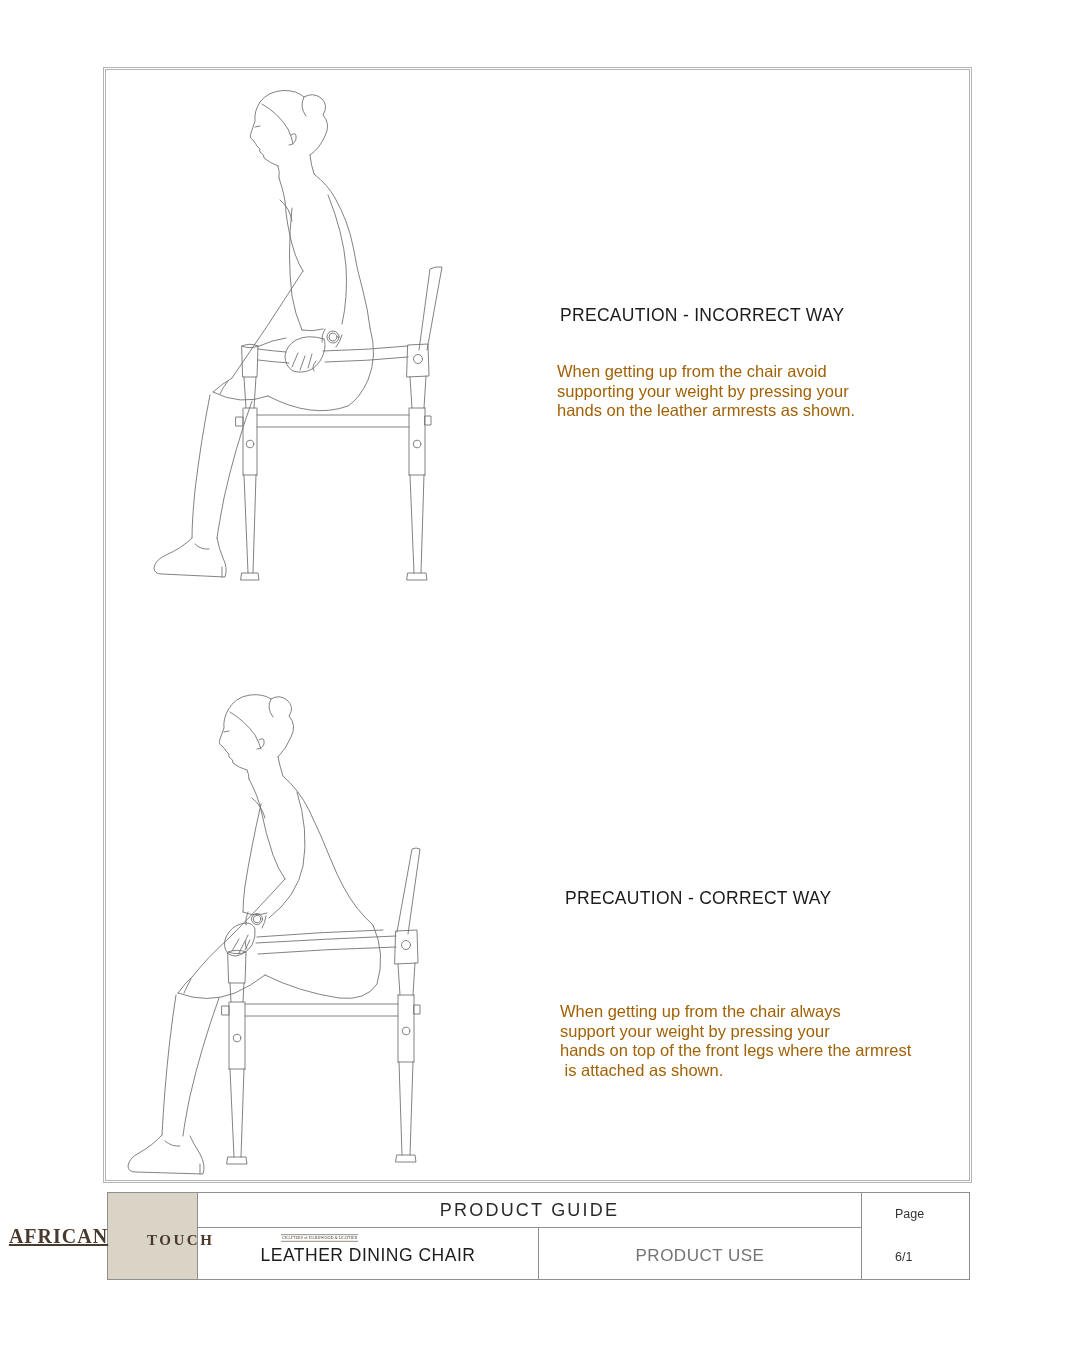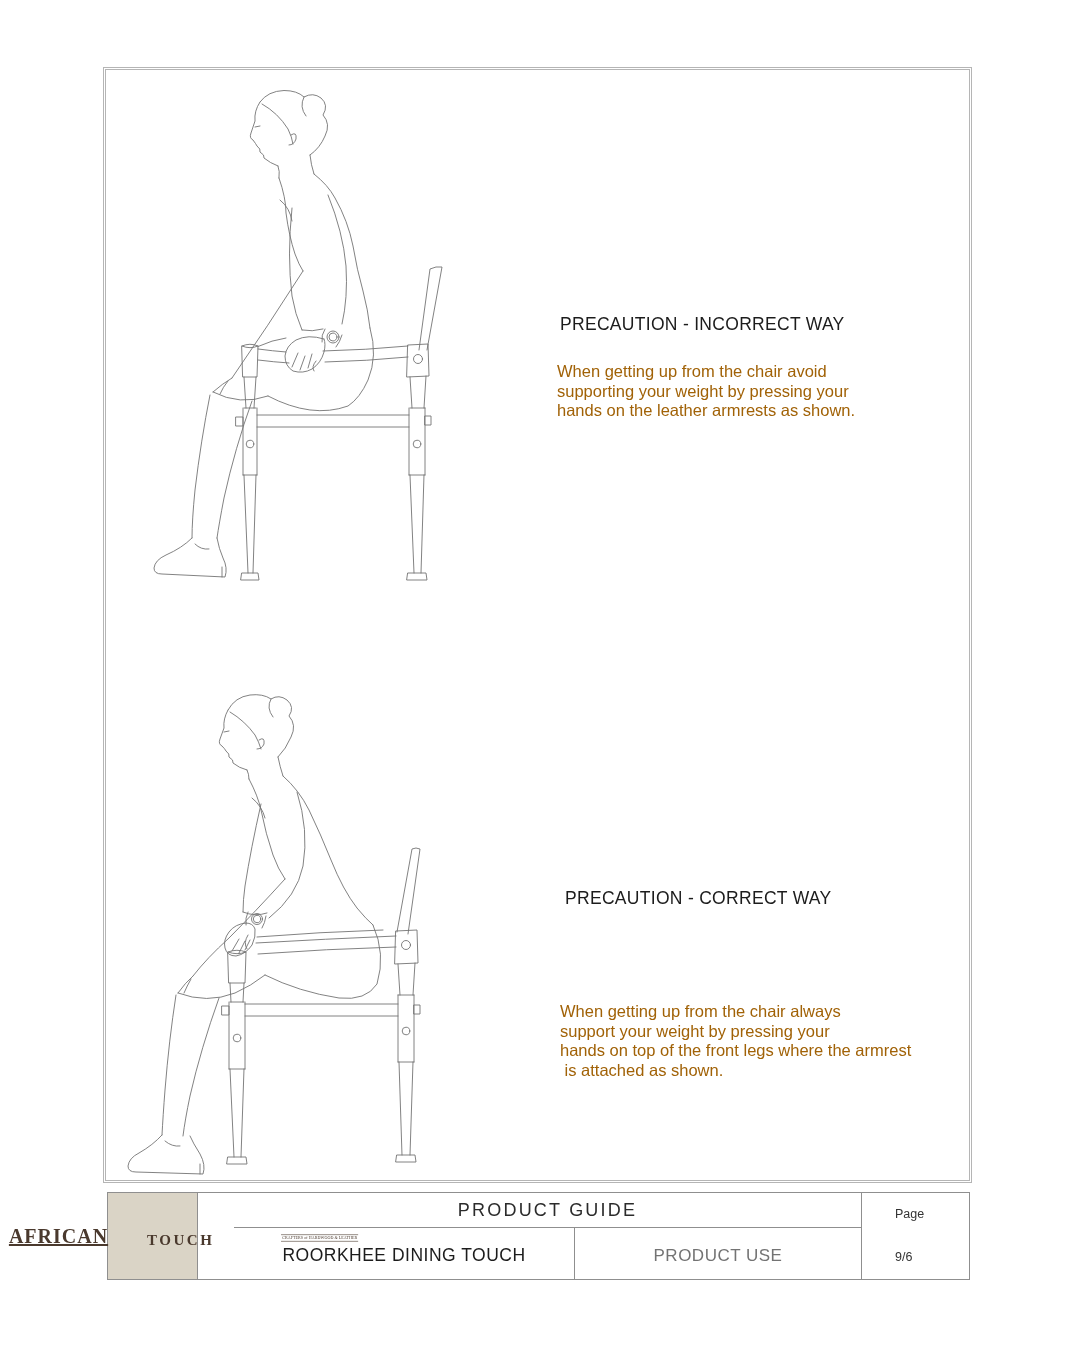--- a/index.html
+++ b/index.html
@@ -83,21 +83,21 @@
     font-size:7px;
     letter-spacing:0.1px;
     transform:scale(0.58);
     transform-origin:center;
     white-space:nowrap;
     border-top:0.5px solid #4a392d;
     border-bottom:0.5px solid #4a392d;
     padding:1px 2px;
   }
 
-  .footer-center { flex:1 1 auto; display:flex; flex-direction:column; min-width:0;padding-left:36px; }
+  .footer-center { flex:1 1 auto; display:flex; flex-direction:column; min-width:0; }
   .footer-guide-row {
     height:35px; flex:0 0 35px;
     border-bottom:1px solid #8f8f8f;
     box-sizing:border-box;
     display:flex; align-items:center; justify-content:center;
     font-size:18px; letter-spacing:2.2px; color:#2b2b2b;
   }
   .footer-bottom-row { flex:1 1 auto; display:flex; }
   .footer-product {
     width:341px; flex:0 0 341px;
@@ -217,21 +217,21 @@
     <path d="M182,104 Q194,142 188,178 Q182,208 154,230"></path>
     <path d="M128,224 Q140,229 152,225"></path>
     <circle cx="142" cy="231" r="5.5"></circle>
     <circle cx="142" cy="231" r="3.7"></circle>
     <path d="M133,224 Q130,230 131,237 M151,228 Q150,235 147,240"></path>
     <path d="M131,235 Q120,236 114,244 Q108,252 110,260 Q112,268 121,268 Q131,266 137,257 Q141,249 140,241 Q138,235 131,235"></path>
     <path d="M117,263 L124,251 M124,265 L130,253 M130,262 L135,252 M133,247 Q128,255 132,261"></path>
   </g>
 </svg>
 
-<div class="precaution-heading" style="left:560px; top:314px;">PRECAUTION - INCORRECT WAY</div>
+<div class="precaution-heading" style="left:560px; top:305px;">PRECAUTION - INCORRECT WAY</div>
 <div class="precaution-body" style="left:557px; top:362px;">
   <div>When getting up from the chair avoid</div>
   <div>supporting your weight by pressing your</div>
   <div>hands on the leather armrests as shown.</div>
 </div>
 
 <div class="precaution-heading" style="left:565px; top:888px;">PRECAUTION - CORRECT WAY</div>
 <div class="precaution-body" style="left:560px; top:1002px;">
   <div>When getting up from the chair always</div>
   <div>support your weight by pressing your</div>
@@ -246,21 +246,21 @@
       <span>THE</span>
       <span class="dash"></span>
     </div>
     <div class="logo-african">AFRICAN</div>
     <div class="logo-touch">TOUCH</div>
     <div class="logo-tagline">CRAFTERS of HARDWOOD &amp; LEATHER</div>
   </div>
   <div class="footer-center">
     <div class="footer-guide-row">PRODUCT GUIDE</div>
     <div class="footer-bottom-row">
-      <div class="footer-product">ROORKHEE DINING TOUCH</div>
+      <div class="footer-product">LEATHER DINING CHAIR</div>
       <div class="footer-use">PRODUCT USE</div>
     </div>
   </div>
   <div class="footer-page">
     <div>Page</div>
-    <div>9/6</div>
+    <div>6/1</div>
   </div>
 </div>
 
 </body></html>

